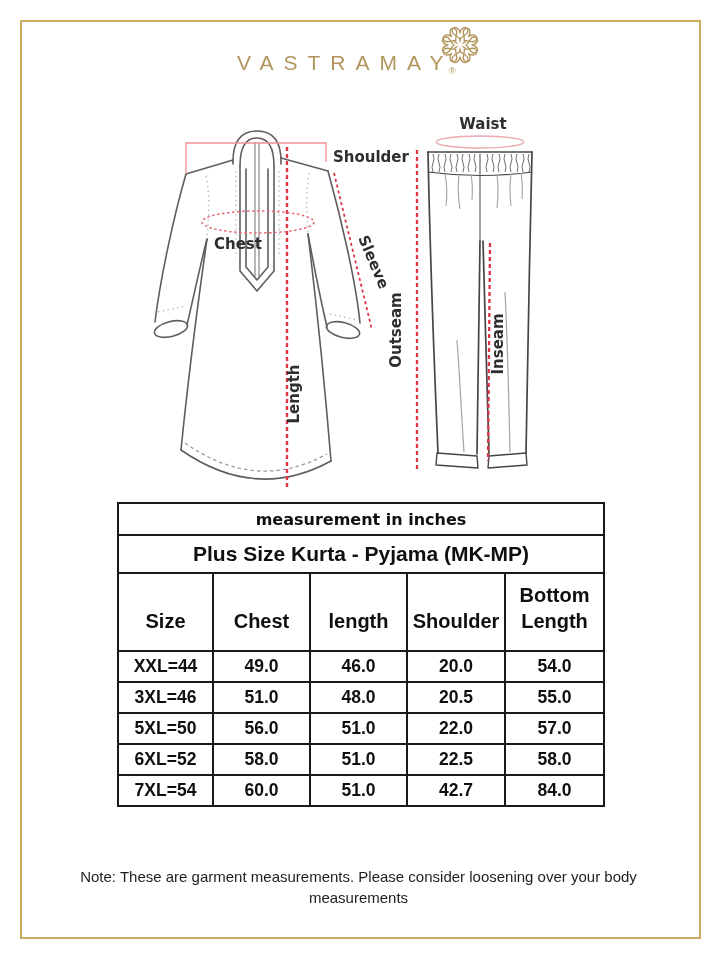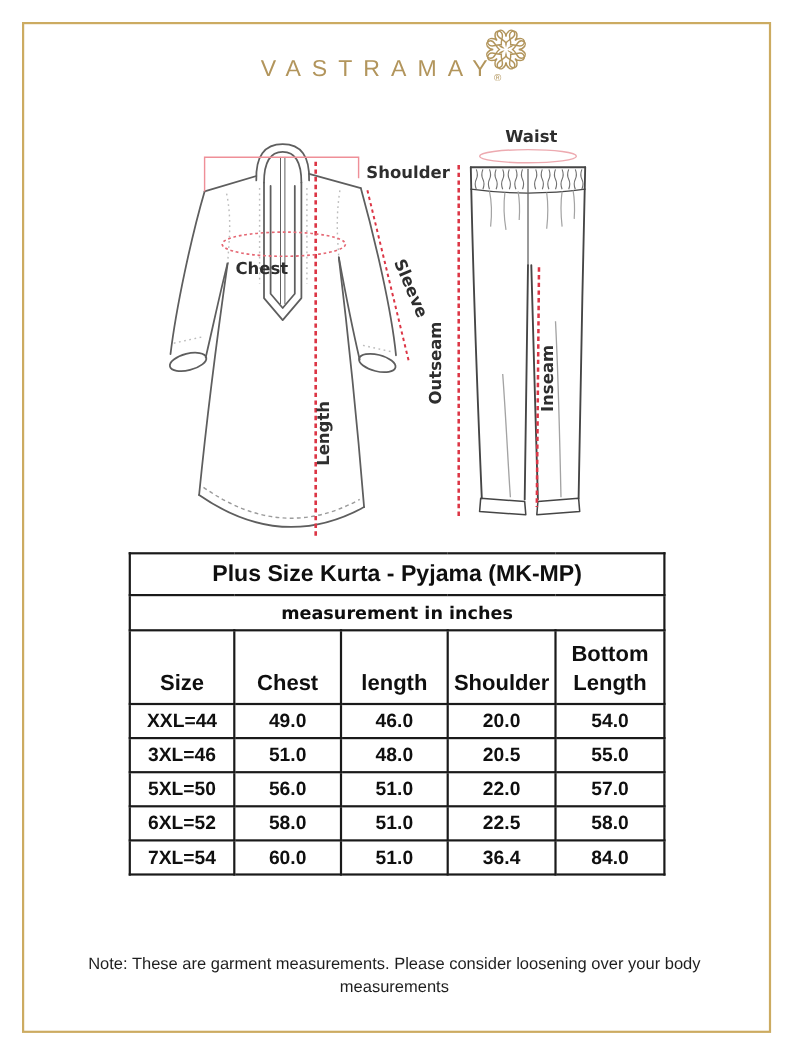--- a/index.html
+++ b/index.html
@@ -13,21 +13,21 @@
   .ornament{position:absolute;left:437px;top:23px;}
   .diagram{position:absolute;left:0;top:0;}
   .diagram text{font-family:"DejaVu Sans",sans-serif;font-size:15px;font-weight:600;fill:#2e2e2e;}
   .size-table{position:absolute;left:117px;top:502px;width:486px;border-collapse:collapse;
         table-layout:fixed;}
   .size-table td,.size-table th{border:2px solid #1a1a1a;text-align:center;color:#0f0f0f;
         padding:0;overflow:hidden;}
   .t-title{height:36px;font-size:21px;font-weight:bold;}
   .t-sub{height:30px;font-size:16px;font-weight:bold;font-family:"DejaVu Sans",sans-serif;}
   .size-table th{height:60px;font-size:20px;font-weight:bold;vertical-align:bottom;
-        padding-bottom:5px;line-height:26px;}
+        padding-bottom:16px;line-height:26px;}
   .size-table td.val{height:29px;font-size:17.5px;font-weight:bold;}
   .note{position:absolute;left:30px;top:866px;width:657px;text-align:center;
         font-size:15px;line-height:21px;color:#1e1e1e;}
 </style>
 </head>
 <body>
 
 <div class="page">
   <div class="gold-border"></div>
 
@@ -164,24 +164,24 @@
   <table class="size-table">
     <colgroup>
         <col style="width:95px">
         <col style="width:97px">
         <col style="width:97px">
         <col style="width:98px">
         <col style="width:99px">
       </colgroup>
     <tbody>
       <tr>
+        <td class="t-sub" colspan="5">measurement in inches</td>
+      </tr>
+      <tr>
         <td class="t-title" colspan="5">Plus Size Kurta - Pyjama (MK-MP)</td>
-      </tr>
-      <tr>
-        <td class="t-sub" colspan="5">measurement in inches</td>
       </tr>
       <tr>
         <th>Size</th>
         <th>Chest</th>
         <th>length</th>
         <th>Shoulder</th>
         <th>Bottom Length</th>
       </tr>
       <tr>
         <td class="val">XXL=44</td>
@@ -208,21 +208,21 @@
         <td class="val">6XL=52</td>
         <td class="val">58.0</td>
         <td class="val">51.0</td>
         <td class="val">22.5</td>
         <td class="val">58.0</td>
       </tr>
       <tr>
         <td class="val">7XL=54</td>
         <td class="val">60.0</td>
         <td class="val">51.0</td>
-        <td class="val">36.4</td>
+        <td class="val">42.7</td>
         <td class="val">84.0</td>
       </tr>
     </tbody>
   </table>
 
   <div class="note">
     <div>Note: These are garment measurements. Please consider loosening over your body measurements</div>
   </div>
 </div>
 

